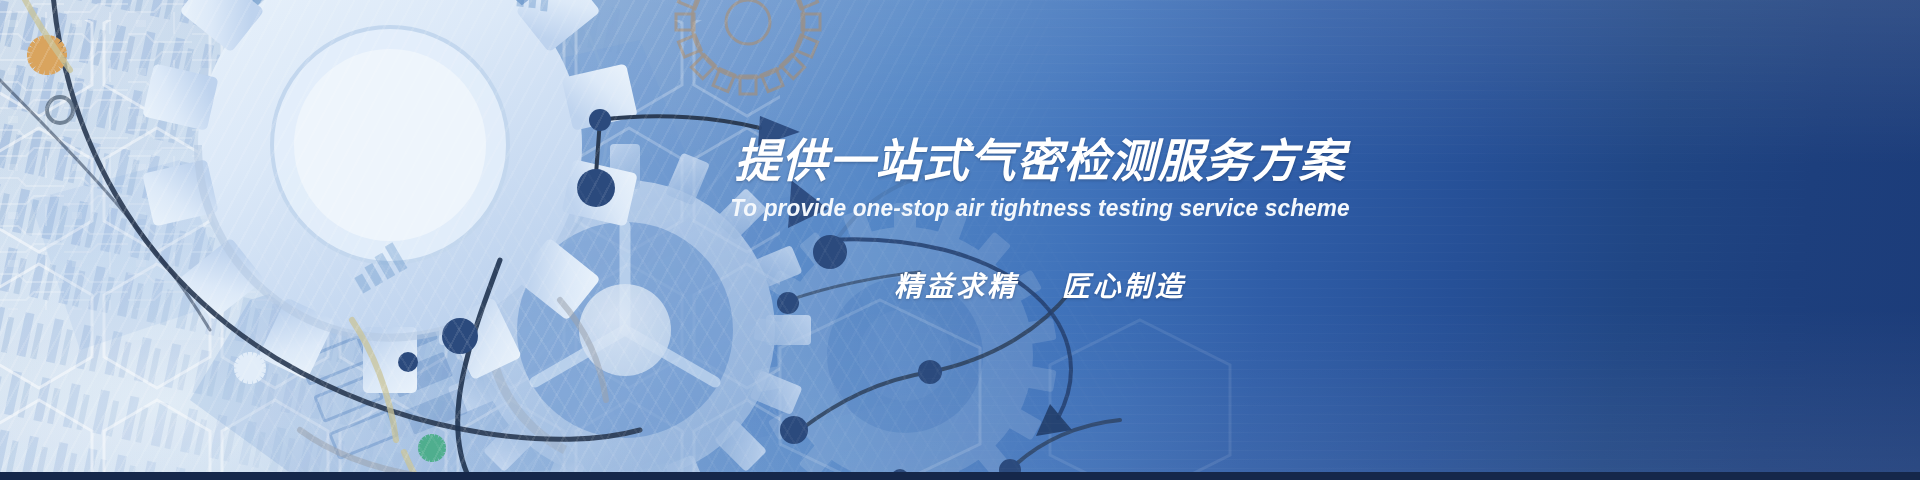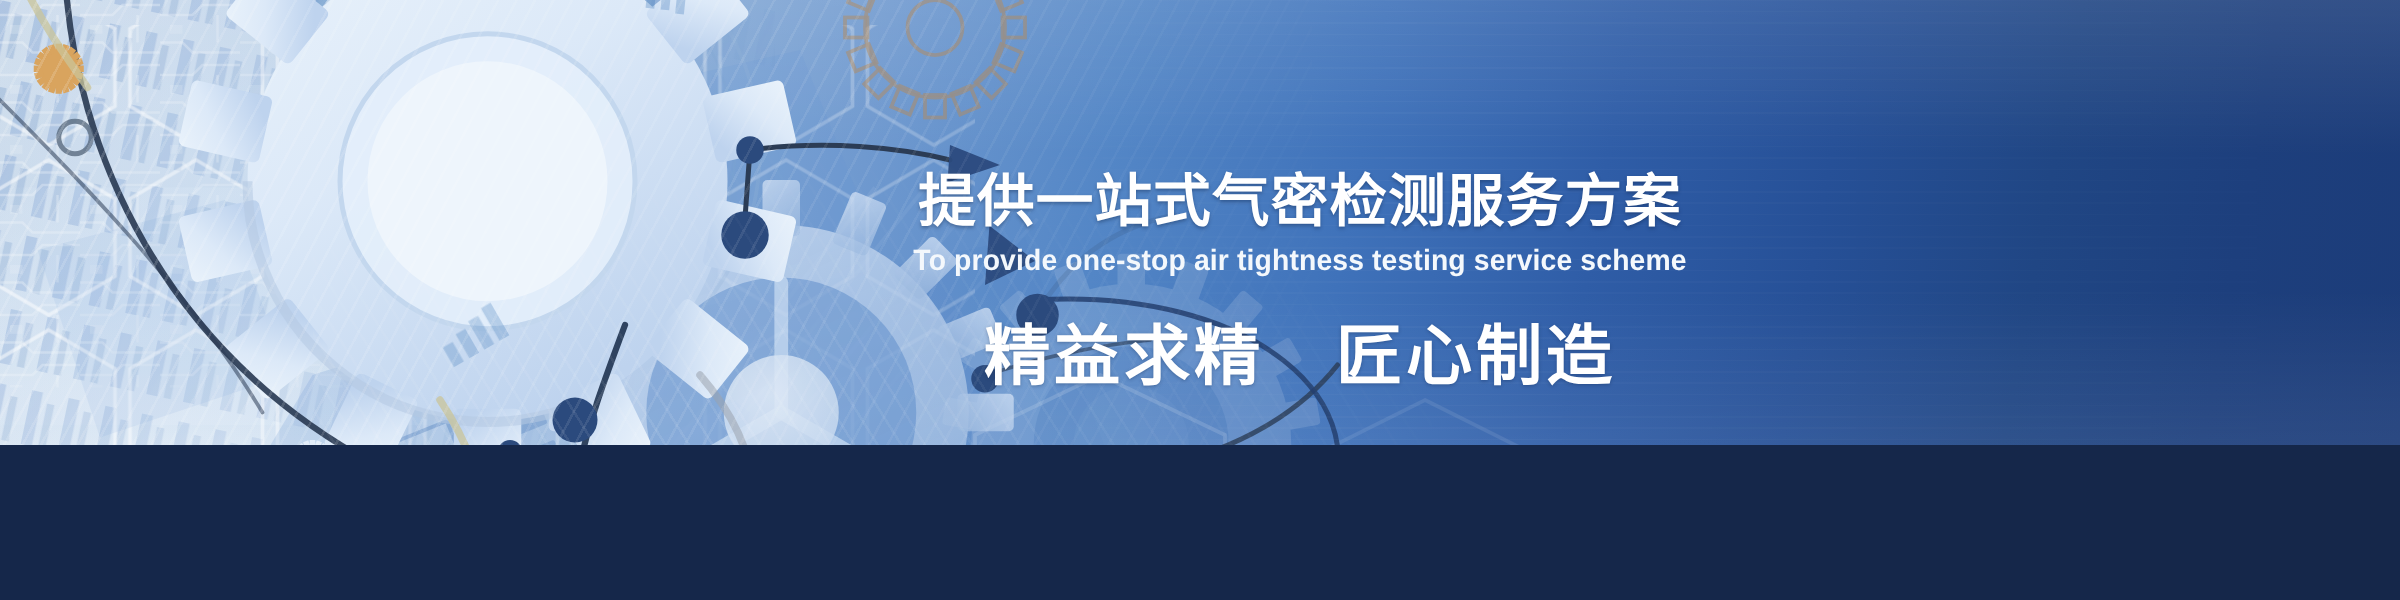--- a/index.html
+++ b/index.html
@@ -6,23 +6,24 @@
   * { margin:0; padding:0; box-sizing:border-box; }
   html,body{ background:#15274a; }
   body{
     font-family:"Liberation Sans","DejaVu Sans",sans-serif;
     -webkit-font-smoothing:antialiased;
   }
 
   .banner{
     position:relative;
     width:1920px;
-    height:356px;
+    height:472px;
     overflow:hidden;
     background:#d946ef;
+    font-style:italic;
   }
 
   
   .bg-base{
     position:absolute; inset:0;
     background:
       linear-gradient(100deg,
         #c7d7e8 0%,
         #bdd0e6 7%,
         #a9c3e0 15%,
@@ -105,22 +106,22 @@
     line-height:1.2;
     font-weight:600;
     color:#f4f8fc;
     letter-spacing:.1px;
     white-space:nowrap;
     font-family:"Liberation Sans","DejaVu Sans",sans-serif;
     transform:scaleX(.965);
     transform-origin:center;
   }
   .tagline{
-    margin-top:32px;
-    font-size:53px;
+    margin-top:48px;
+    font-size:28px;
     line-height:1.2;
     font-weight:700;
     color:#ffffff;
     letter-spacing:3px;
     white-space:nowrap;
     text-shadow:0 1px 3px rgba(10,26,58,.30);
   }
   .tagline .gap{ display:inline-block; width:22px; }
 </style>
 </head>

